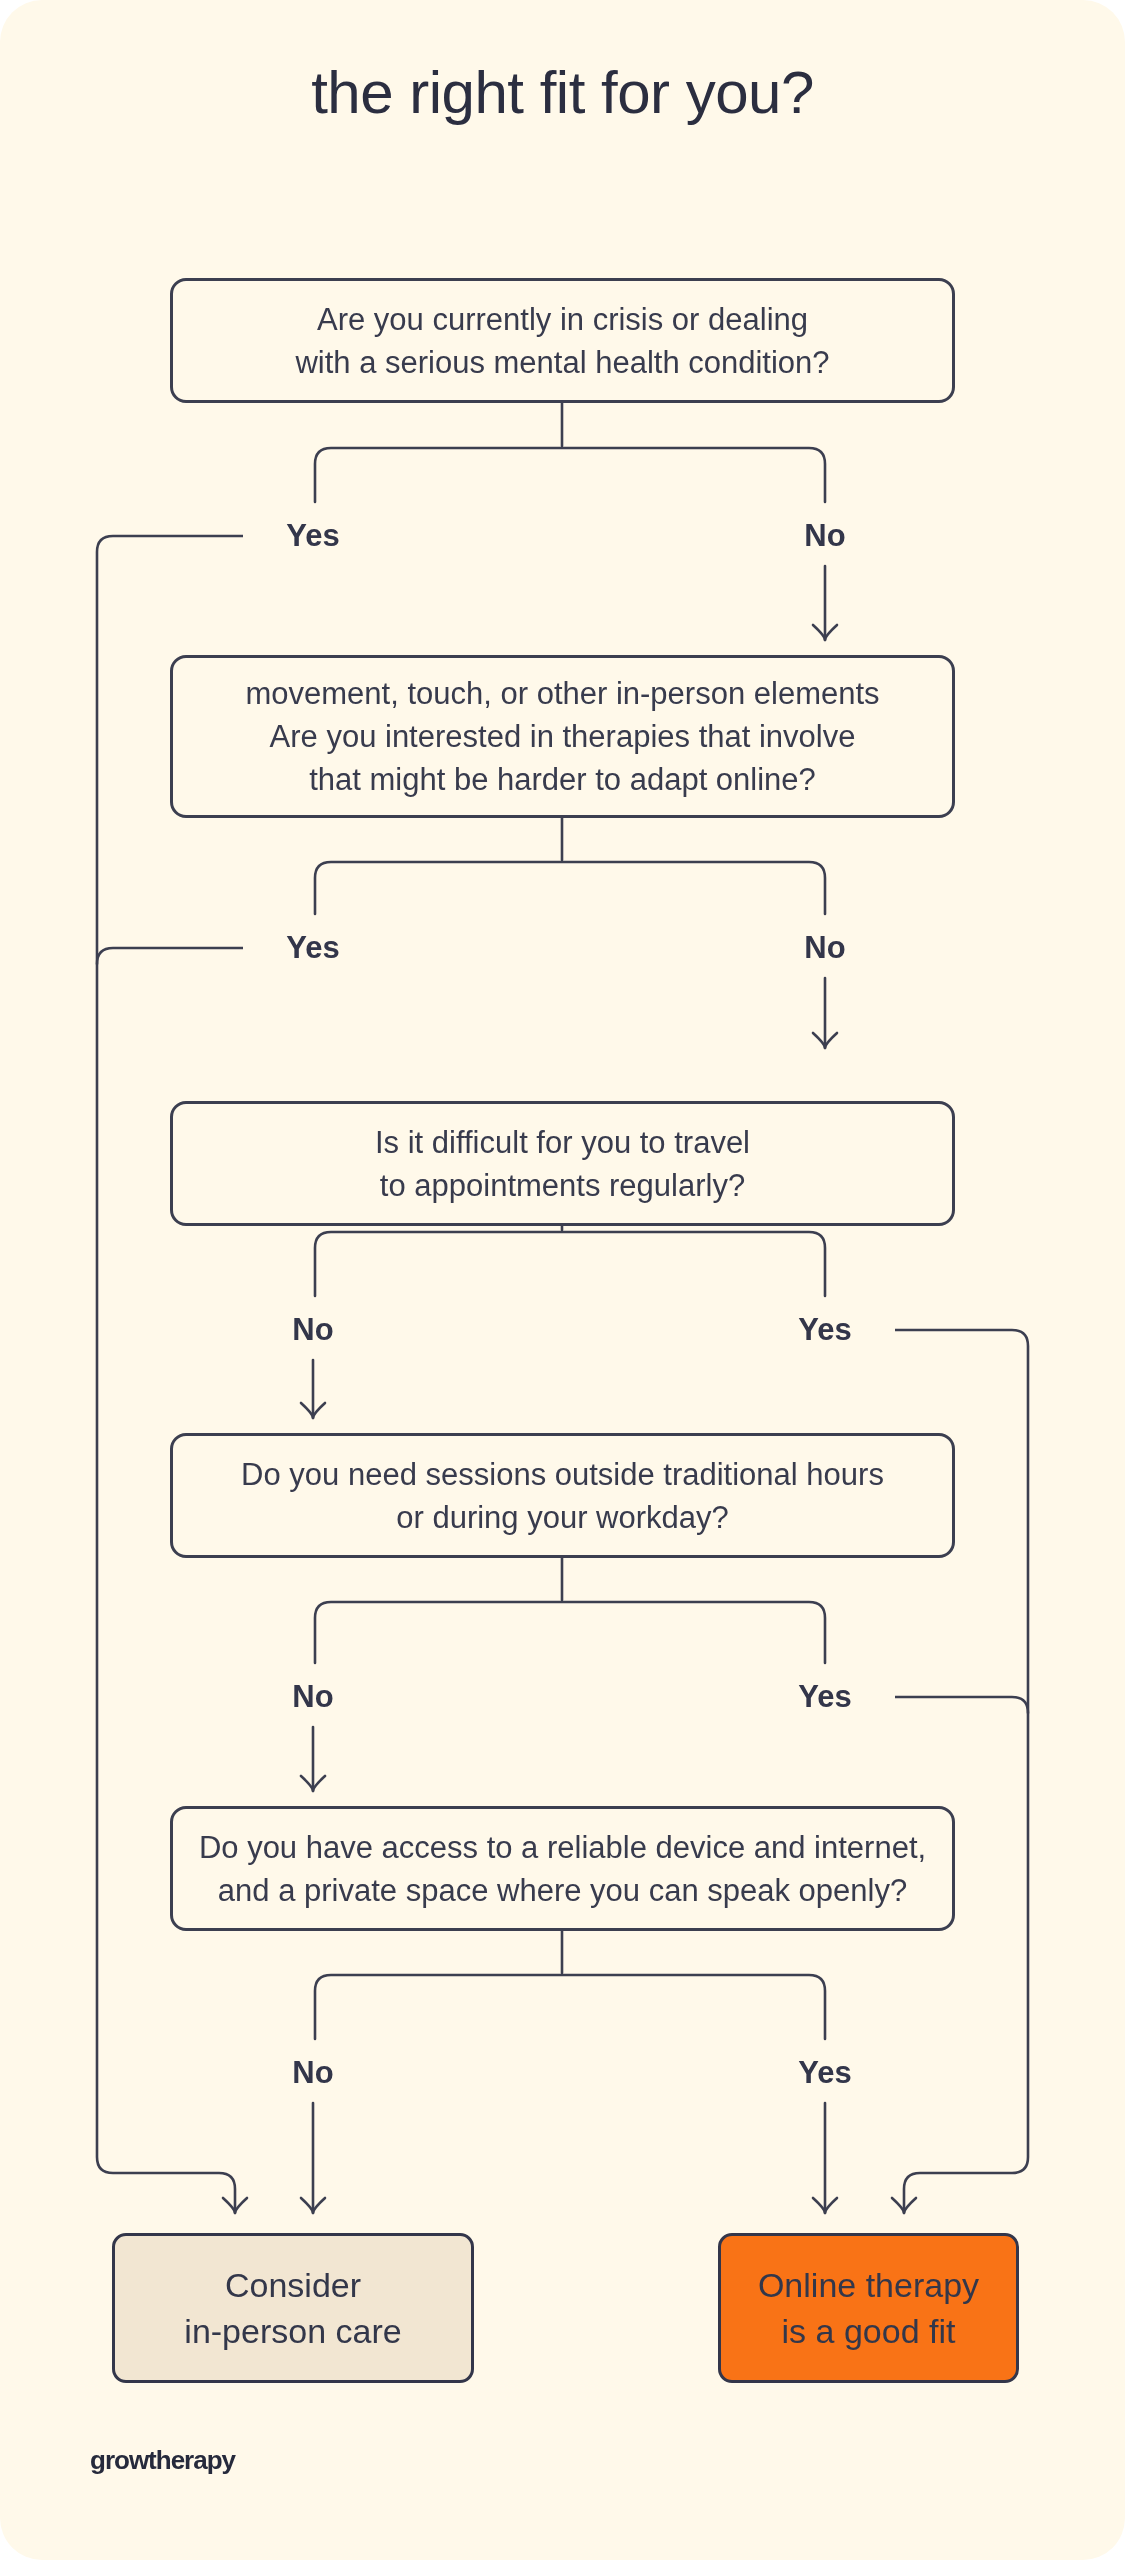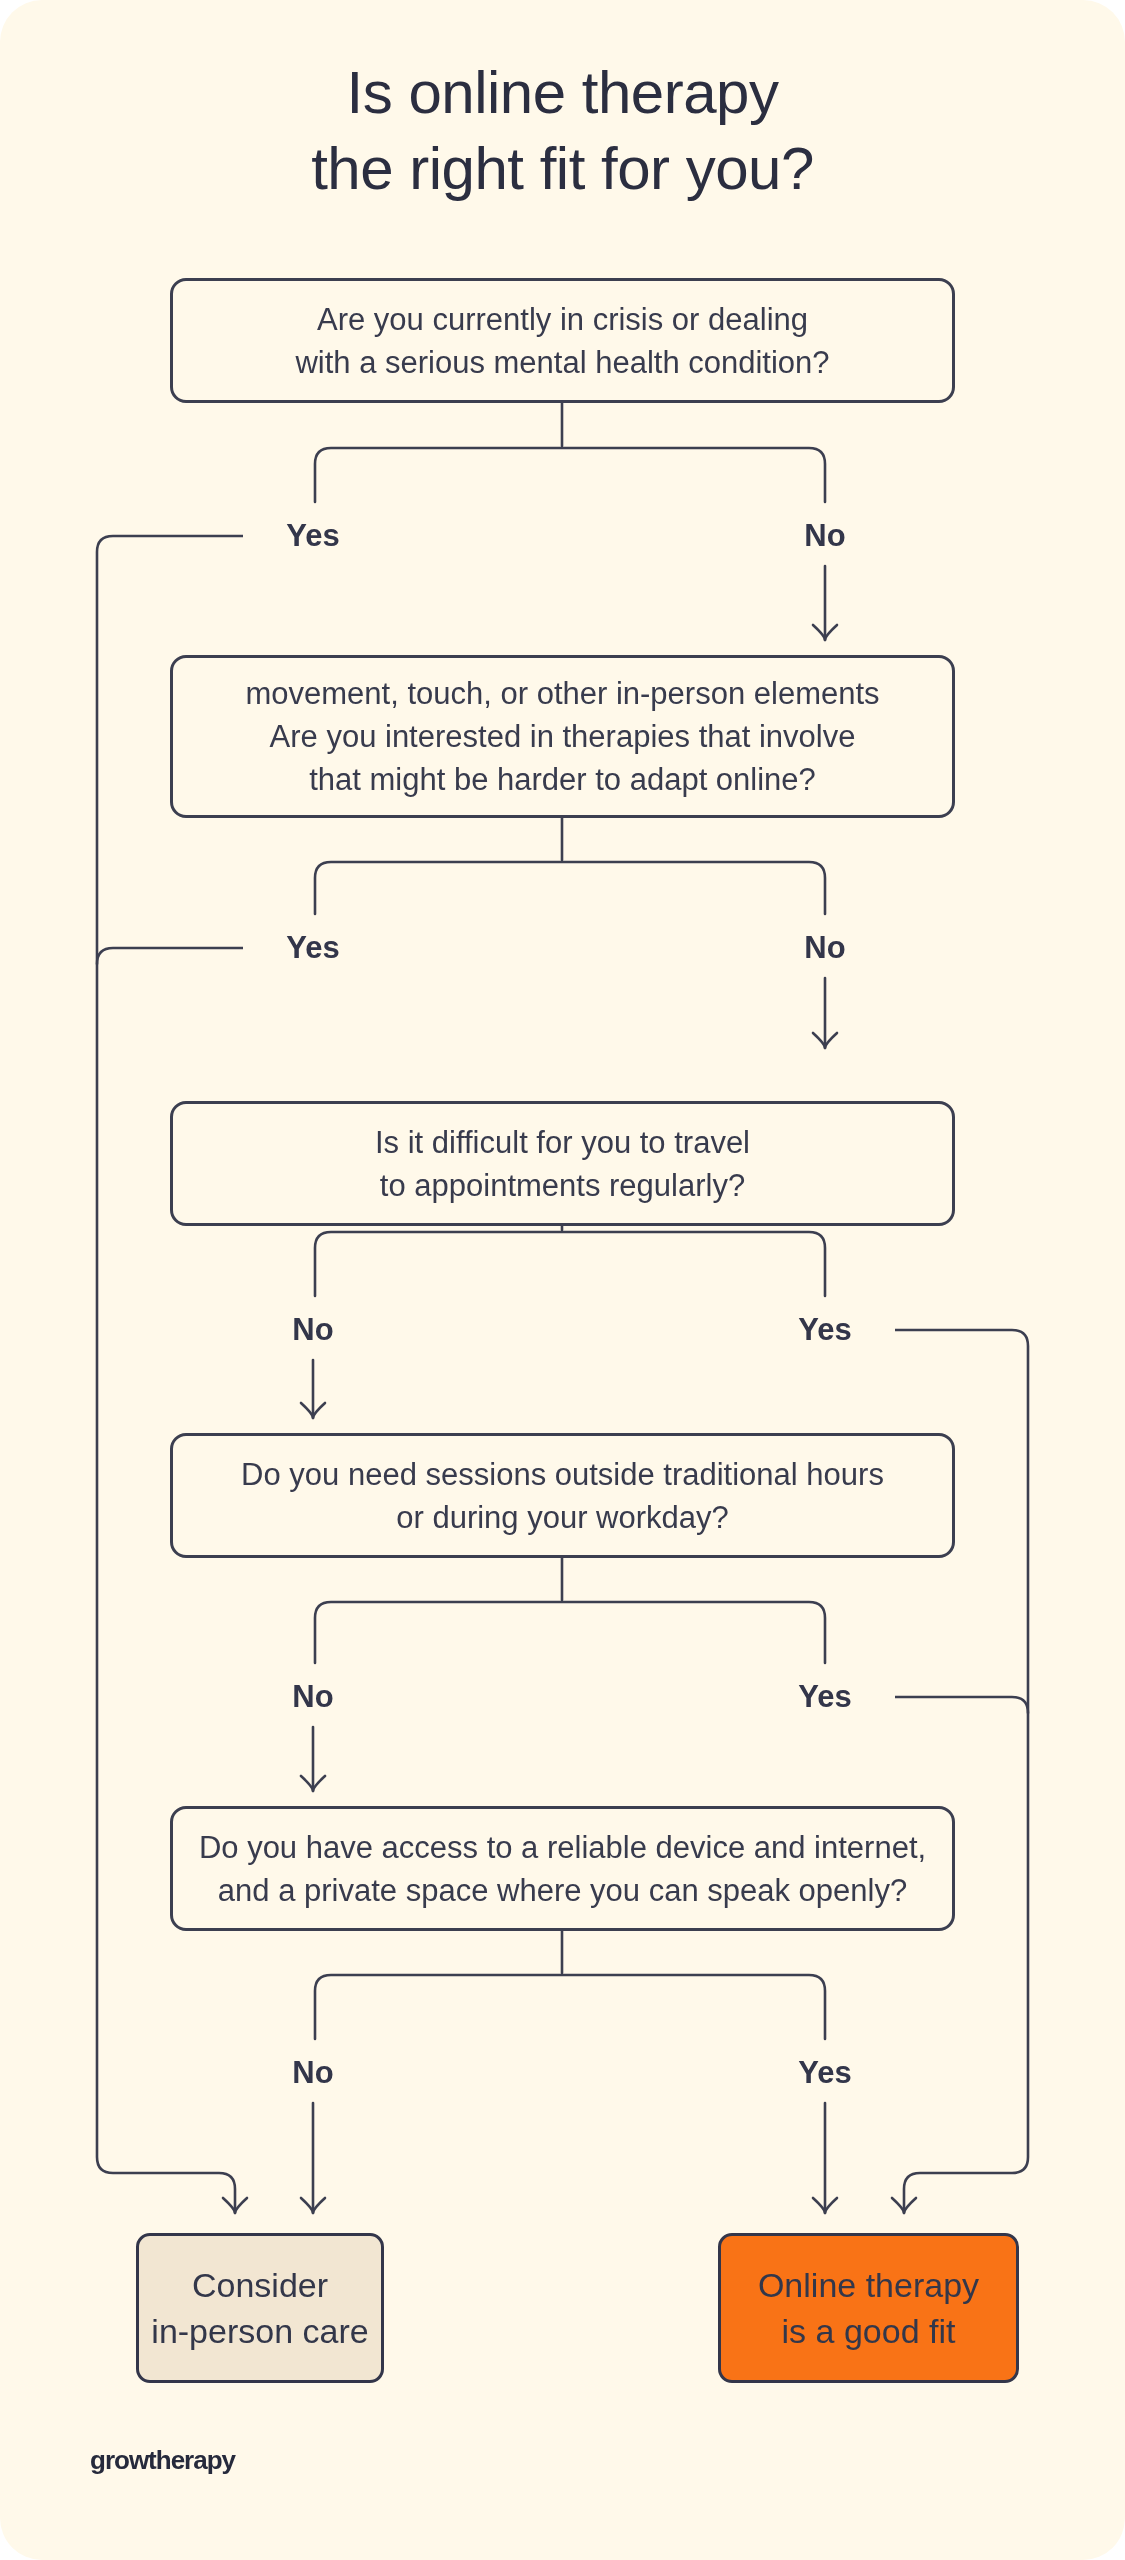--- a/index.html
+++ b/index.html
@@ -77,21 +77,21 @@
     display: flex;
     flex-direction: column;
     justify-content: center;
     align-items: center;
     font-size: 34px;
     line-height: 46px;
     font-weight: 500;
     color: #33374A;
     text-align: center;
   }
-  .outcome-left { left: 136px; width: 248px; }
+  .outcome-left { left: 112px; width: 362px; }
   .outcome-right { left: 702px; width: 301px; }
   .brand {
     position: absolute;
     left: 90px;
     top: 2445px;
     font-size: 26px;
     font-weight: 700;
     letter-spacing: -1px;
     color: #262A3C;
   }
@@ -133,21 +133,20 @@
       <path d="M562 1931 V1973"></path>
       <path d="M315 2039 V1991 Q315 1975 331 1975 H809 Q825 1975 825 1991 V2039"></path>
       <path d="M313 2103 V2213"></path>
       <path d="M301 2198 Q313 2209 313 2213 Q313 2209 325 2198"></path>
       <path d="M825 2103 V2213"></path>
       <path d="M813 2198 Q825 2209 825 2213 Q825 2209 837 2198"></path>
     </g>
   </svg>
 
   <div class="title">
-    <div>Is online therapy</div>
     <div>the right fit for you?</div>
   </div>
 
   <div class="qbox q1">
     <div>Are you currently in crisis or dealing</div>
     <div>with a serious mental health condition?</div>
   </div>
 
   <div class="qbox q2">
     <div>movement, touch, or other in-person elements</div>

